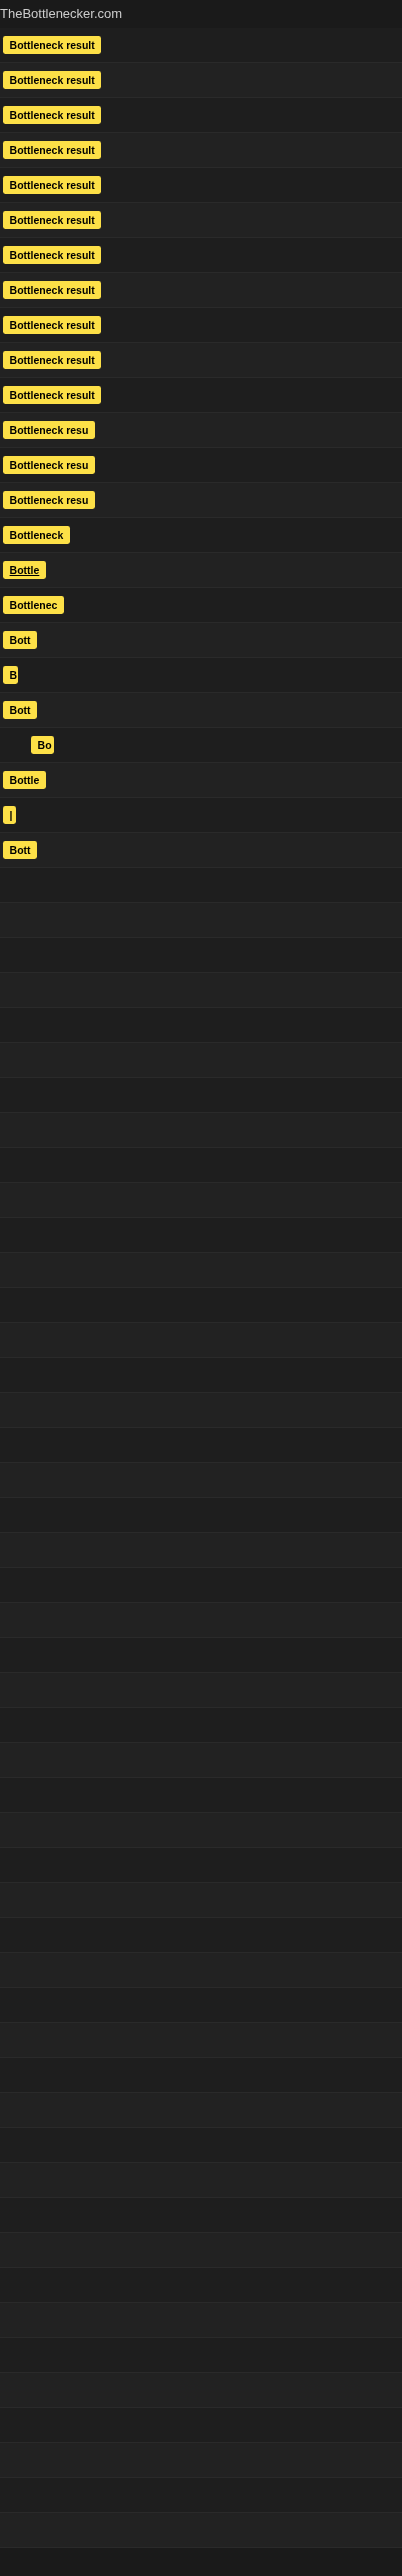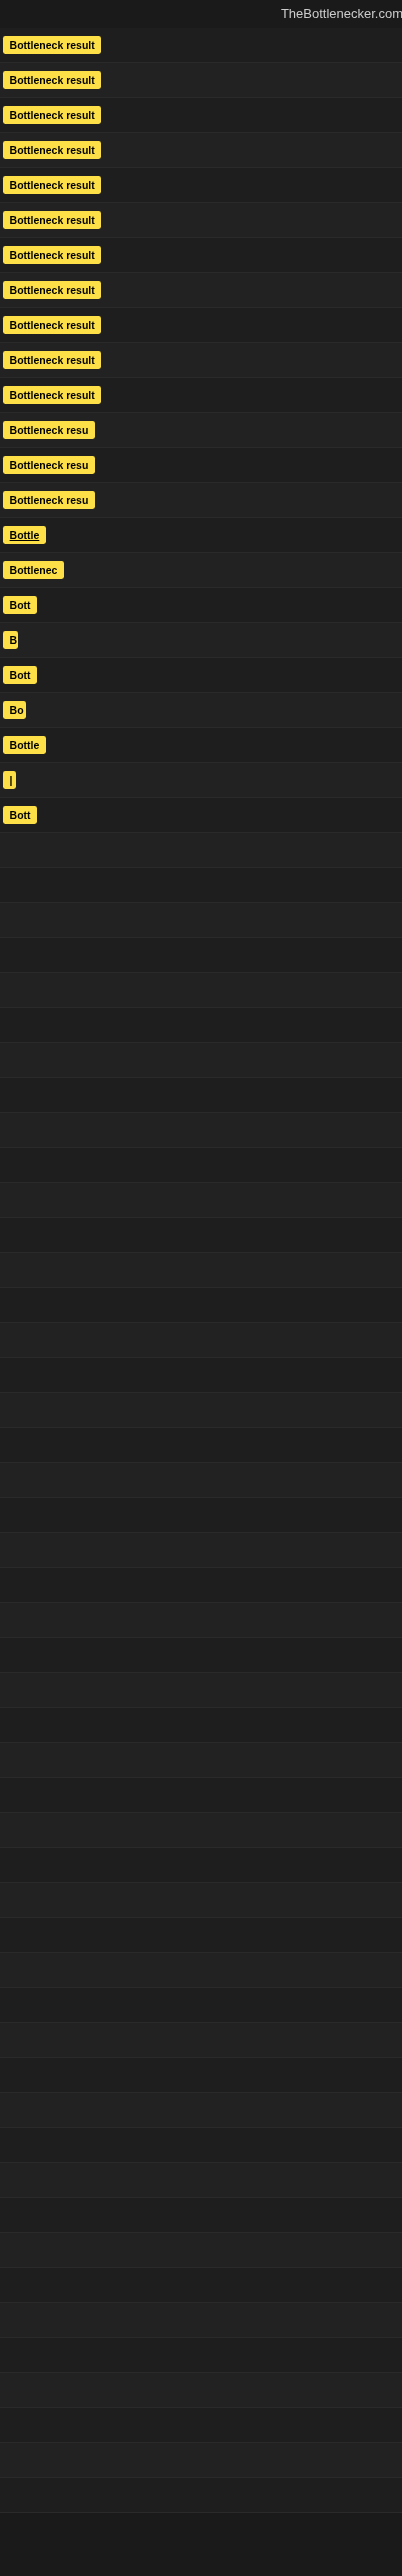--- a/index.html
+++ b/index.html
@@ -10,21 +10,21 @@
 
     body {
       width: 403px;
       min-height: 2576px;
       background-color: #1a1a1a;
       font-family: Arial, sans-serif;
       position: relative;
     }
 
     .site-title {
-      text-align: right;
+      text-align: left;
       color: #cccccc;
       font-size: 13px;
       padding: 6.4px 0;
       background-color: #1a1a1a;
     }
 
     .bottleneck-badge {
       display: inline-block;
       background-color: #fde047;
       color: #000000;
@@ -95,36 +95,39 @@
     <div class="row">
       <span class="bottleneck-badge" style="max-width: 105px;">Bottleneck resu</span>
     </div>
     <div class="row">
       <span class="bottleneck-badge" style="max-width: 105px;">Bottleneck resu</span>
     </div>
     <div class="row">
       <span class="bottleneck-badge" style="max-width: 105px;">Bottleneck resu</span>
     </div>
     <div class="row">
+      <span class="bottleneck-badge" style="max-width: 72px;">Bottleneck</span>
+    </div>
+    <div class="row">
       <span class="bottleneck-badge" style="max-width: 44px; text-decoration: underline;">Bottle</span>
     </div>
     <div class="row">
       <span class="bottleneck-badge" style="max-width: 63px;">Bottlenec</span>
     </div>
     <div class="row">
       <span class="bottleneck-badge" style="max-width: 34px;">Bott</span>
     </div>
     <div class="row">
       <span class="bottleneck-badge" style="max-width: 14.5px;">B</span>
     </div>
     <div class="row">
       <span class="bottleneck-badge" style="max-width: 34px;">Bott</span>
     </div>
     <div class="row">
-      <span class="bottleneck-badge" style="max-width: 22.5px;">Bo</span>
+      <span class="bottleneck-badge" style="max-width: 22.5px; margin-left: 28px;">Bo</span>
     </div>
     <div class="row">
       <span class="bottleneck-badge" style="max-width: 50px;">Bottle</span>
     </div>
     <div class="row">
       <span class="bottleneck-badge" style="max-width: 8px;">|</span>
     </div>
     <div class="row">
       <span class="bottleneck-badge" style="max-width: 34px;">Bott</span>
     </div>

